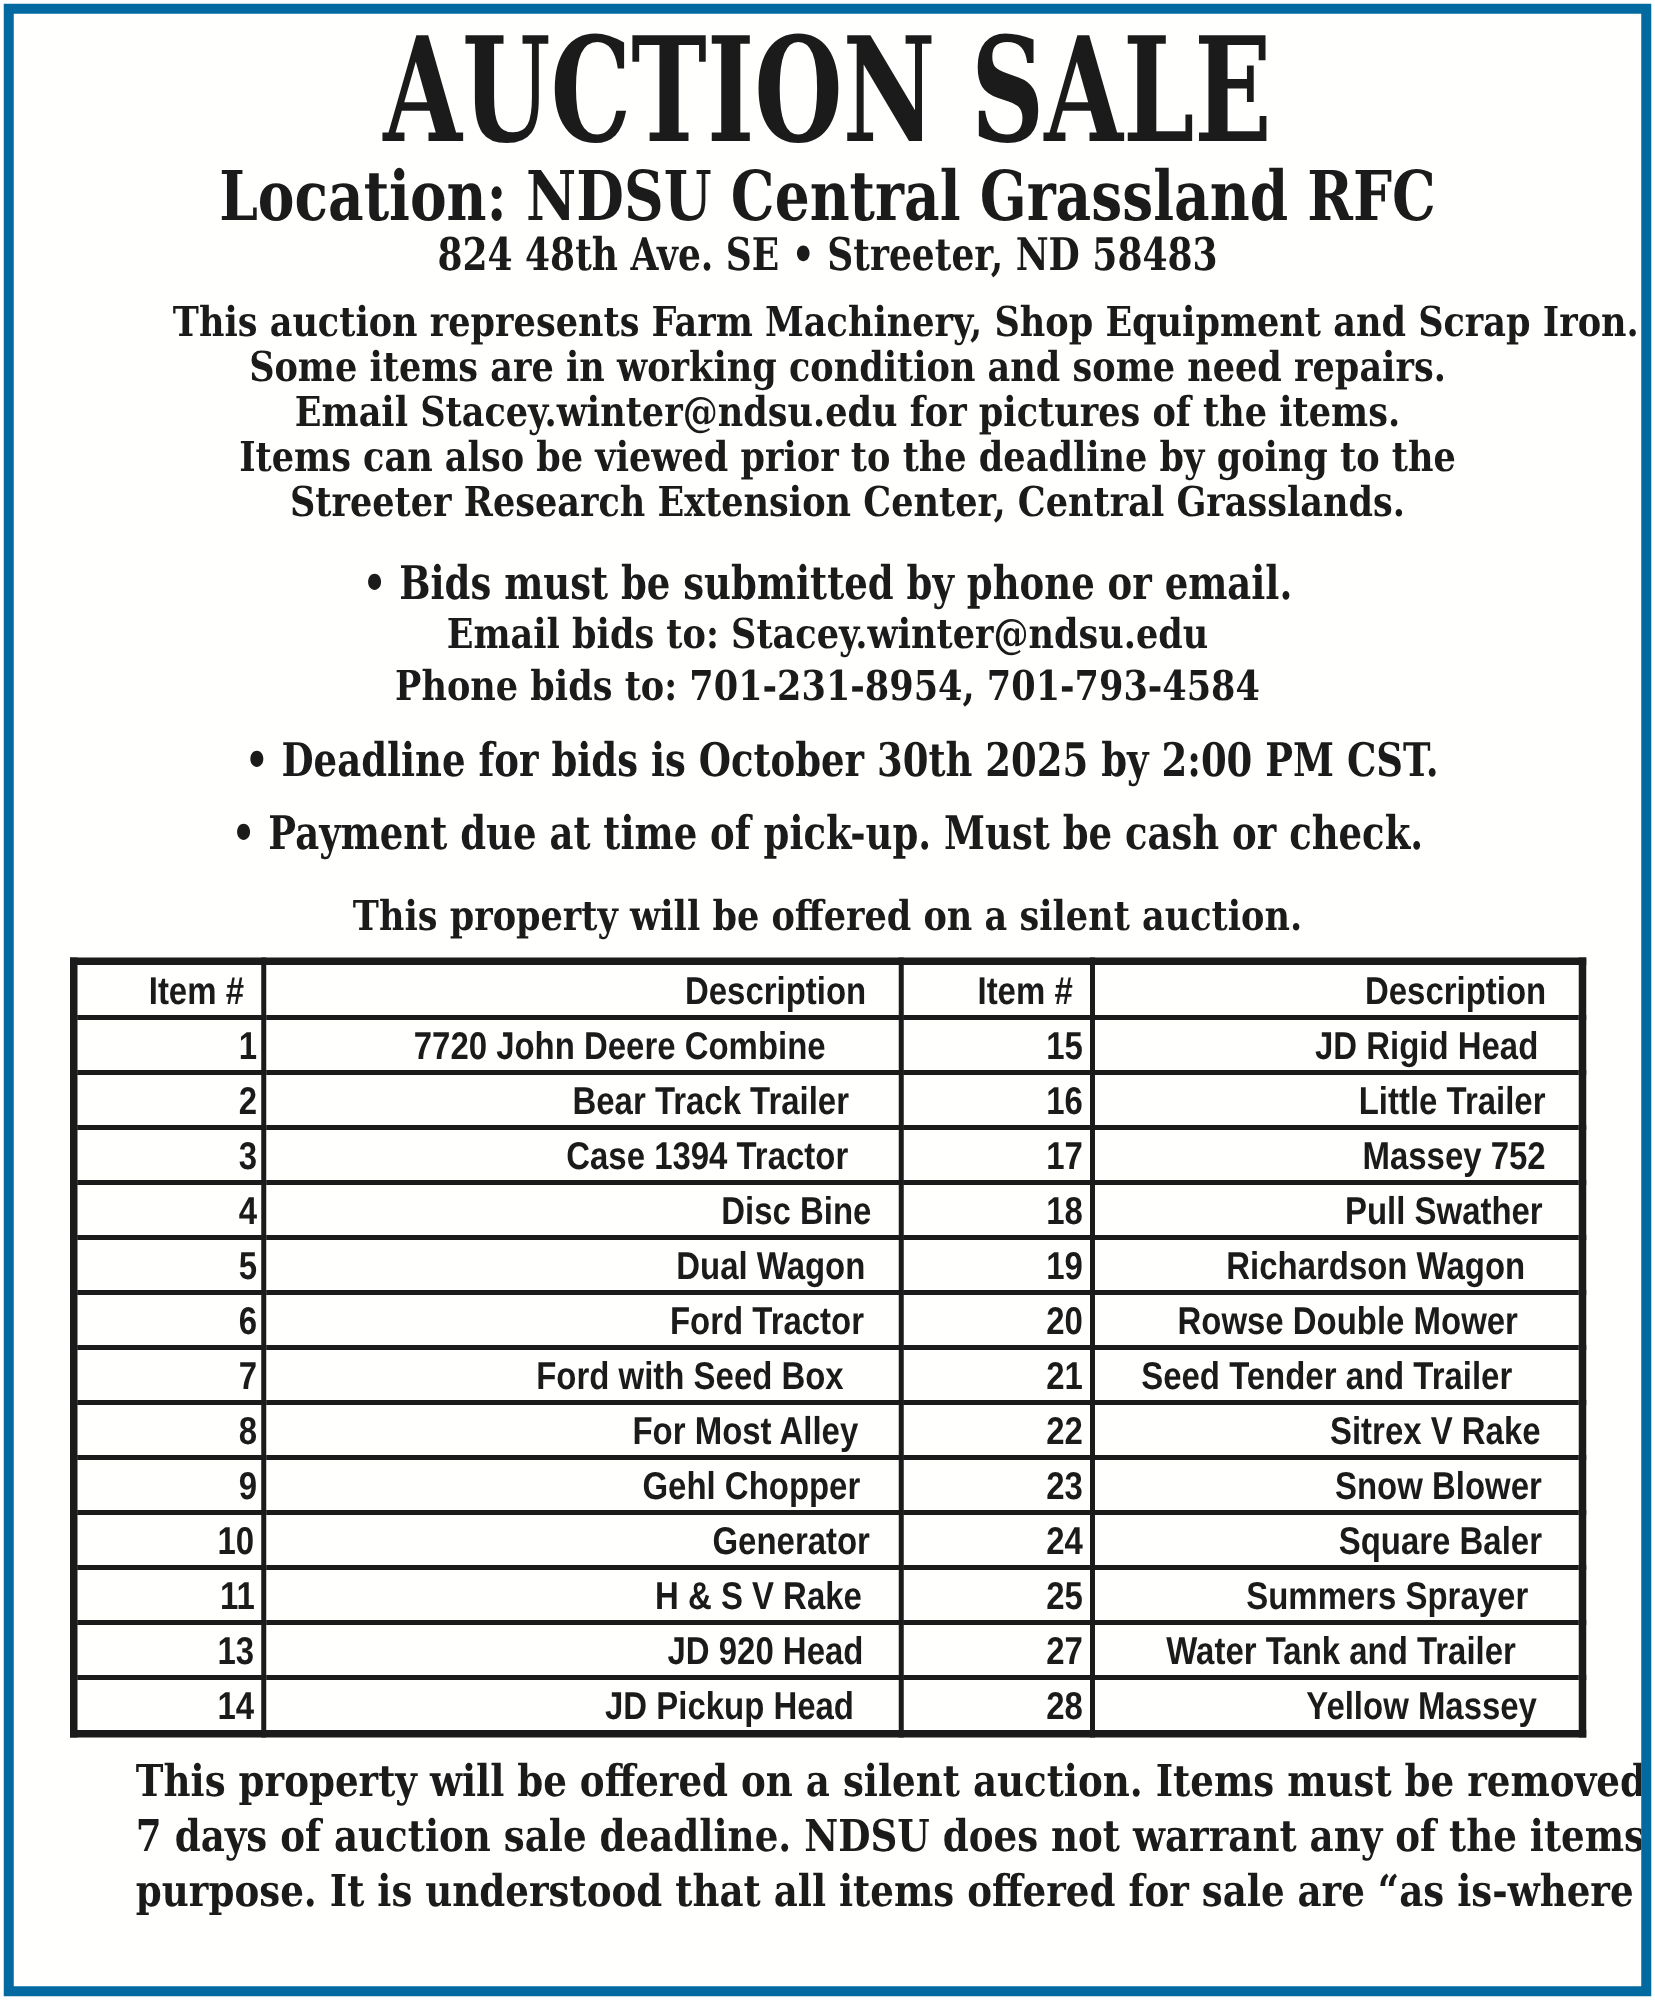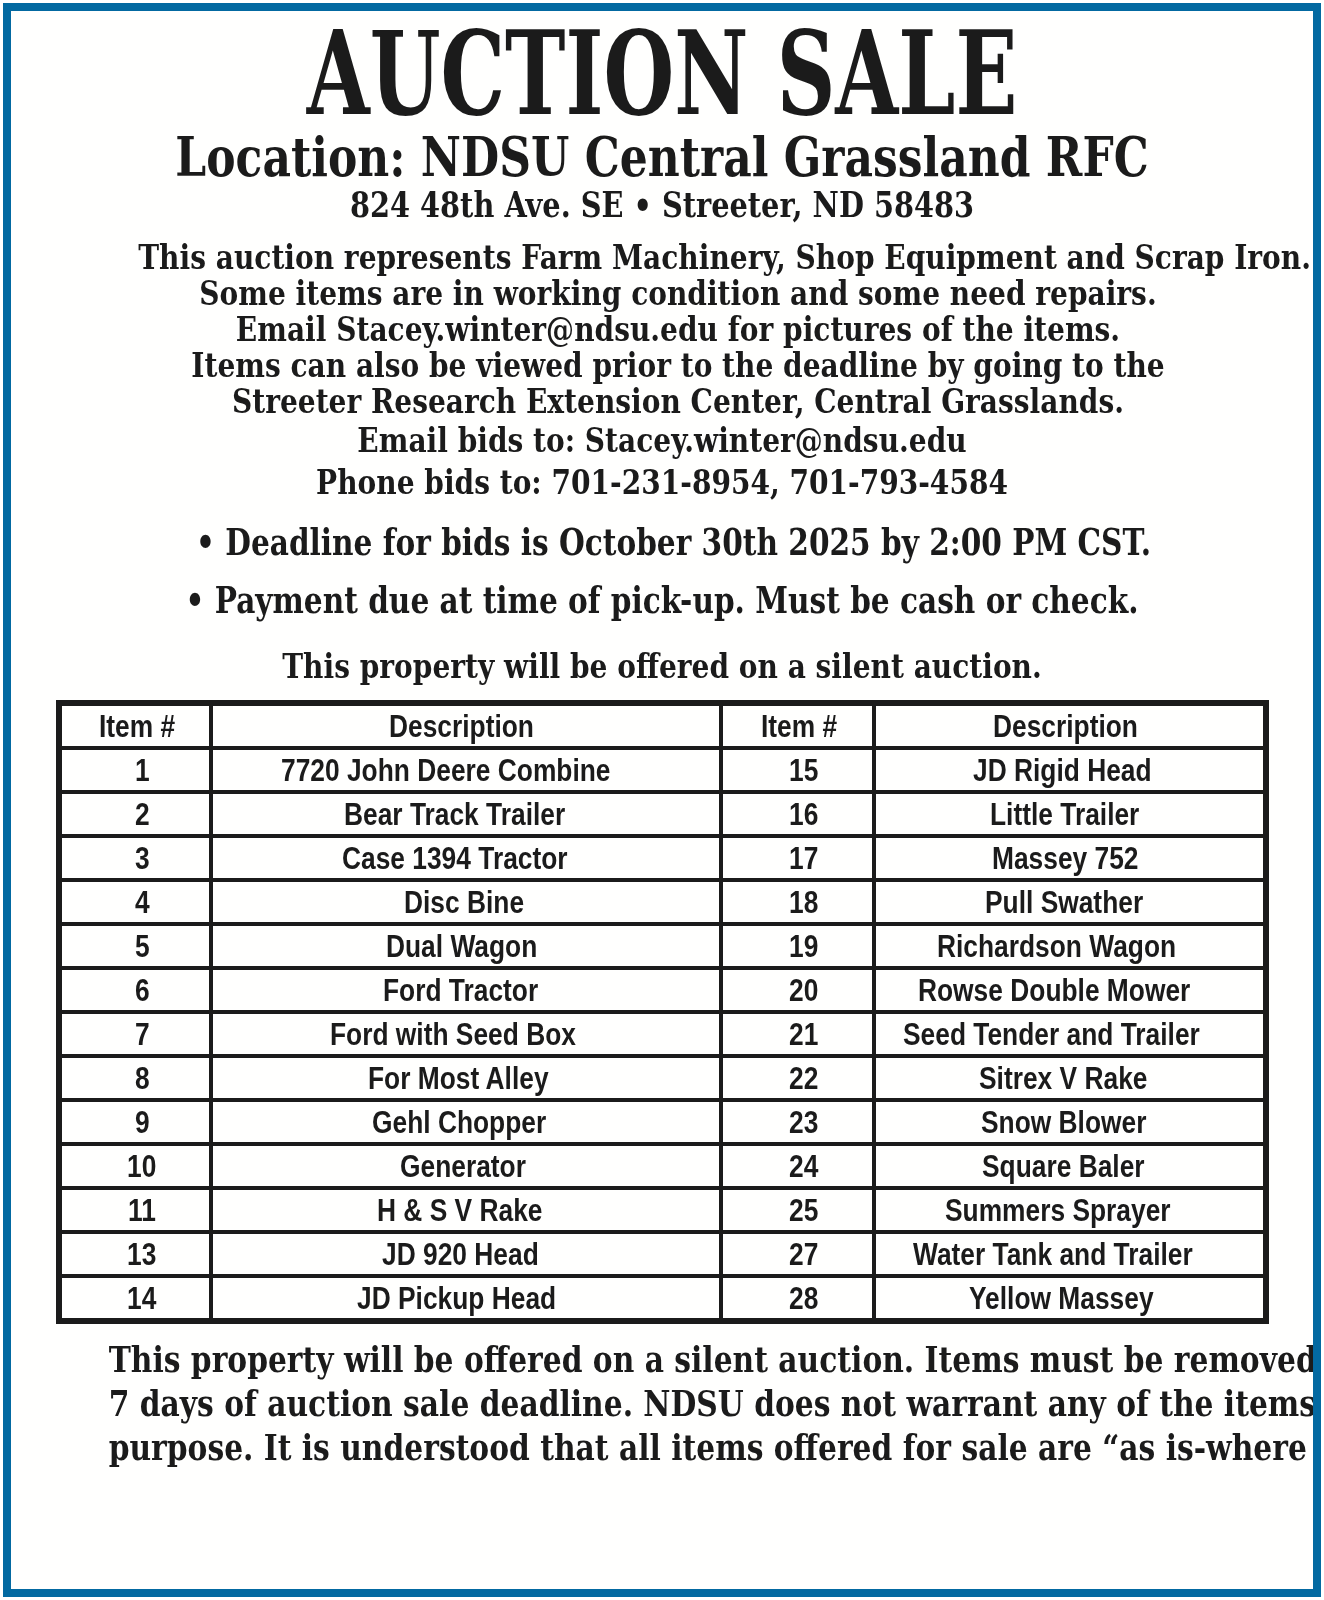--- a/index.html
+++ b/index.html
@@ -75,21 +75,21 @@
     width: 1207px;
     table-layout: fixed;
   }
   table.items, table.items th, table.items td {
     border: 4px solid #1b1b1b;
   }
   table.items { border-width: 6px; }
   table.items th, table.items td {
     height: 40px;
     padding: 0 0 0 18px;
-    text-align: center;
+    text-align: right;
     vertical-align: middle;
     font-family: "Liberation Sans", sans-serif;
     font-weight: 700;
     font-size: 31px;
     line-height: 1;
     overflow: hidden;
   }
   .footer {
     margin-top: 14px;
     font-size: 35px;
@@ -112,20 +112,23 @@
   </div>
 
   <div class="serif-b intro">
     <span class="cx85">This auction represents Farm Machinery, Shop Equipment and Scrap Iron.</span>
     <span class="cx85">Some items are in working condition and some need repairs.</span>
     <span class="cx85">Email Stacey.winter@ndsu.edu for pictures of the items.</span>
     <span class="cx85">Items can also be viewed prior to the deadline by going to the</span>
     <span class="cx85">Streeter Research Extension Center, Central Grasslands.</span>
   </div>
 
+  <div class="serif-b bullet-strong b1">
+    <span class="cx">• Bids must be submitted by phone or email.</span>
+  </div>
   <div class="serif-b sub-line">
     <span class="cx85">Email bids to: Stacey.winter@ndsu.edu</span>
   </div>
   <div class="serif-b sub-line">
     <span class="cx85">Phone bids to: 701-231-8954, 701-793-4584</span>
   </div>
 
   <div class="serif-b bullet-strong b2">
     <span class="cx">• Deadline for bids is October 30th 2025 by 2:00 PM CST.</span>
   </div>

